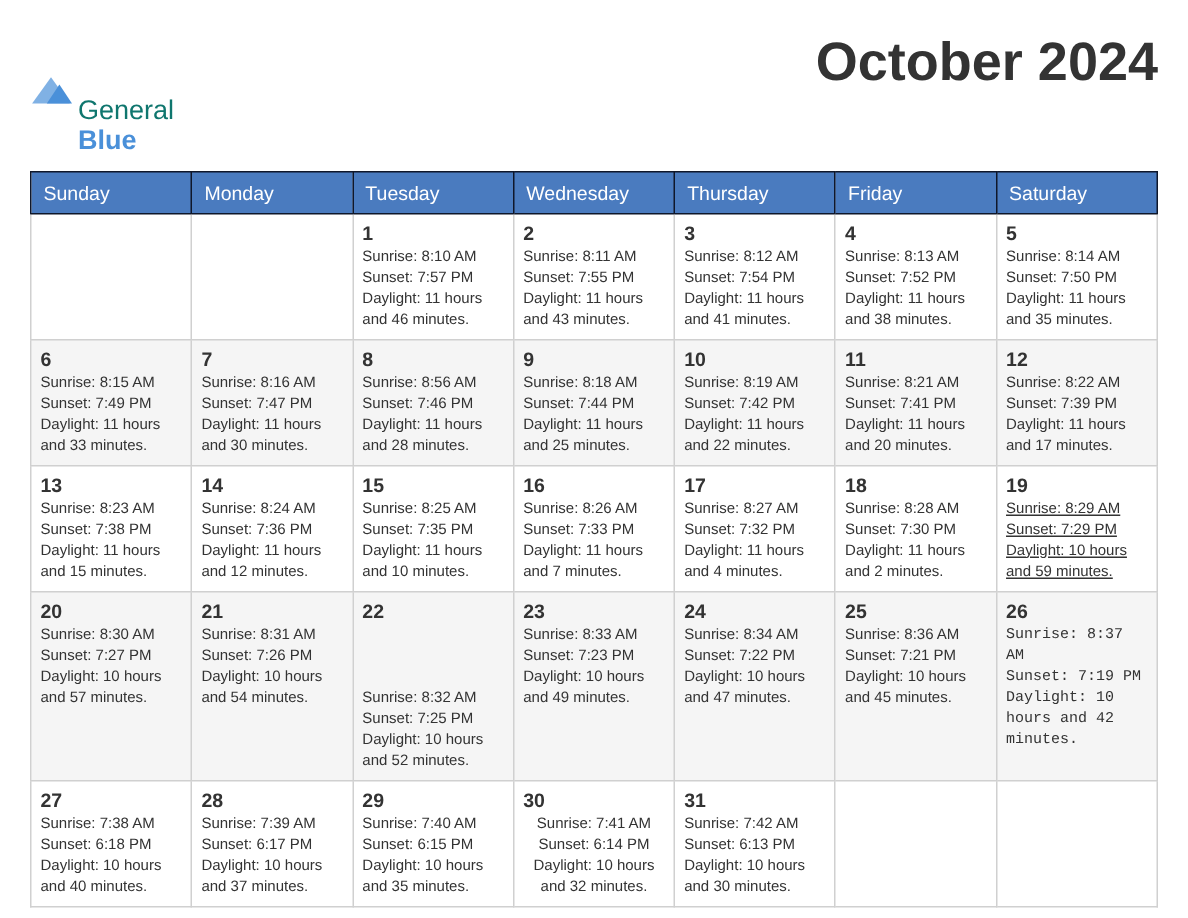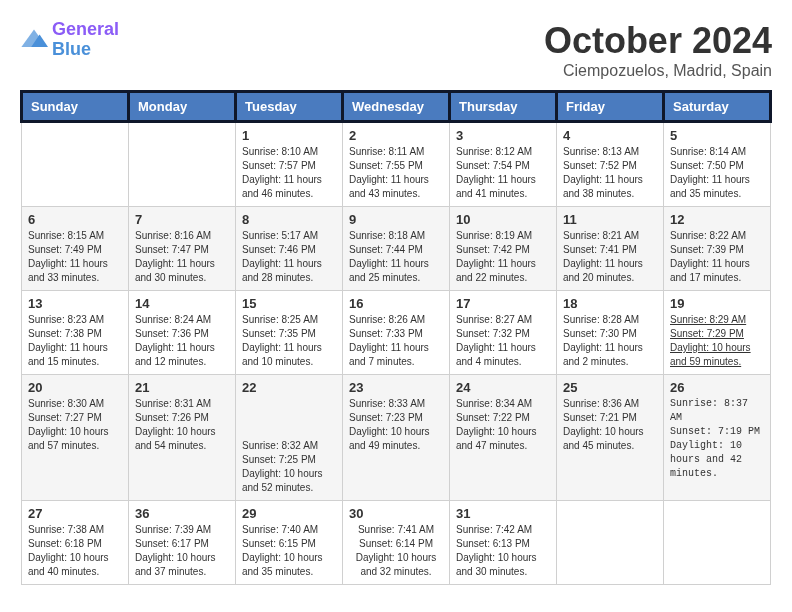--- a/index.html
+++ b/index.html
@@ -21,22 +21,23 @@
       align-items: center;
       gap: 4px;
     }
     .logo-text {
       display: flex;
       flex-direction: column;
       line-height: 1.1;
     }
     .logo-general {
       font-size: 18px;
-      font-weight: bold;
-      color: #8b5cf6;
+      font-weight: normal;
+      color: #0f766e;
+      margin-top: 44px;
     }
     .logo-blue {
       font-size: 18px;
       font-weight: bold;
       color: #4a90d9;
     }
     .logo-icon {
       width: 28px;
       height: 28px;
     }
@@ -56,22 +57,22 @@
       width: 100%;
       border-collapse: collapse;
       table-layout: fixed;
     }
     th {
       background-color: #4a7bbf;
       color: #fff;
       text-align: left;
       padding: 6px 8px;
       font-size: 13px;
-      font-weight: bold;
-      border: 3px solid #0f172a;
+      font-weight: normal;
+      border: 1px solid #0f172a;
     }
     td {
       border: 1px solid #d0d0d0;
       vertical-align: top;
       padding: 5px 6px;
       font-size: 10.5px;
       color: #333;
       height: 80px;
     }
     .day-number {
@@ -108,21 +109,20 @@
       <polygon points="20,5 38,30 2,30" fill="#4a90d9" opacity="0.7"></polygon>
       <polygon points="28,12 40,30 16,30" fill="#4a90d9"></polygon>
     </svg>
     <div class="logo-text">
       <span class="logo-general">General</span>
       <span class="logo-blue">Blue</span>
     </div>
   </div>
   <div class="title-block">
     <div class="month-title">October 2024</div>
-    <div class="subtitle">Ciempozuelos, Madrid, Spain</div>
   </div>
 </div>
 
 <table>
   <thead>
     <tr>
     <th>Sunday</th>
         <th>Monday</th>
         <th>Tuesday</th>
         <th>Wednesday</th>
@@ -174,21 +174,21 @@
 Daylight: 11 hours and 33 minutes.</div>
         </td>
         <td>
           <span class="day-number">7</span>
           <div class="day-info" style="white-space: pre-line;">Sunrise: 8:16 AM
 Sunset: 7:47 PM
 Daylight: 11 hours and 30 minutes.</div>
         </td>
         <td>
           <span class="day-number">8</span>
-          <div class="day-info" style="white-space: pre-line;">Sunrise: 5:17 AM
+          <div class="day-info" style="white-space: pre-line;">Sunrise: 8:56 AM
 Sunset: 7:46 PM
 Daylight: 11 hours and 28 minutes.</div>
         </td>
         <td>
           <span class="day-number">9</span>
           <div class="day-info" style="white-space: pre-line;">Sunrise: 8:18 AM
 Sunset: 7:44 PM
 Daylight: 11 hours and 25 minutes.</div>
         </td>
         <td>
@@ -299,21 +299,21 @@
         </td>
       </tr>
       <tr>
         <td>
           <span class="day-number">27</span>
           <div class="day-info" style="white-space: pre-line;">Sunrise: 7:38 AM
 Sunset: 6:18 PM
 Daylight: 10 hours and 40 minutes.</div>
         </td>
         <td>
-          <span class="day-number">36</span>
+          <span class="day-number">28</span>
           <div class="day-info" style="white-space: pre-line;">Sunrise: 7:39 AM
 Sunset: 6:17 PM
 Daylight: 10 hours and 37 minutes.</div>
         </td>
         <td>
           <span class="day-number">29</span>
           <div class="day-info" style="white-space: pre-line;">Sunrise: 7:40 AM
 Sunset: 6:15 PM
 Daylight: 10 hours and 35 minutes.</div>
         </td>

